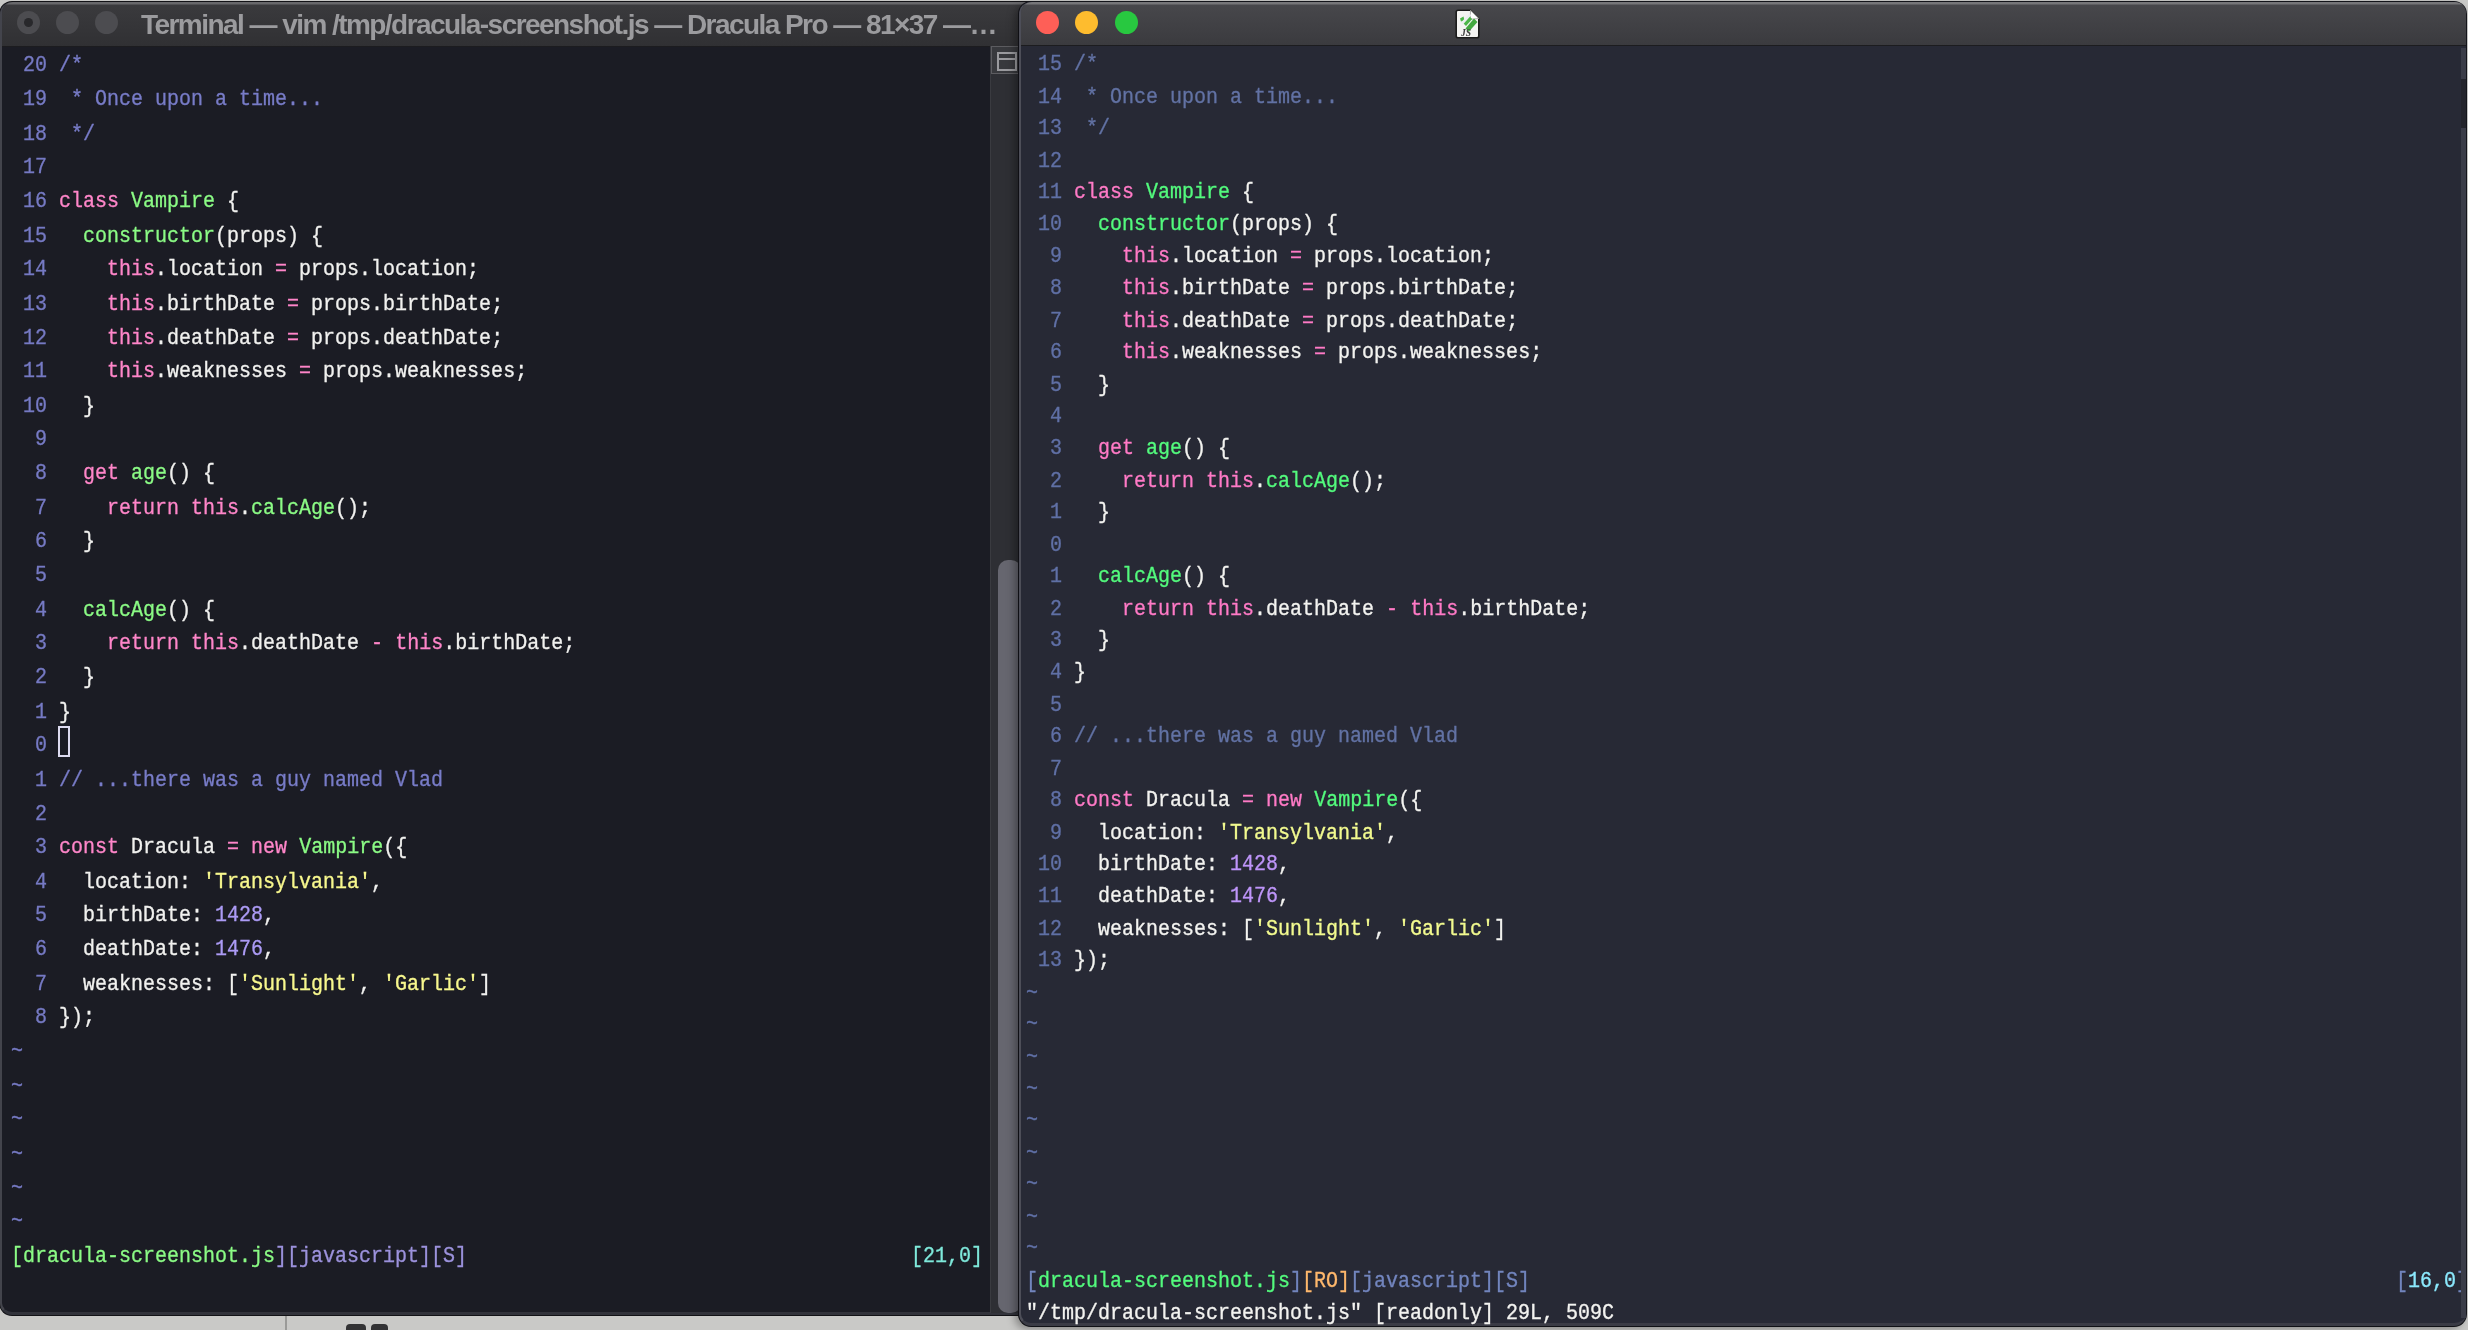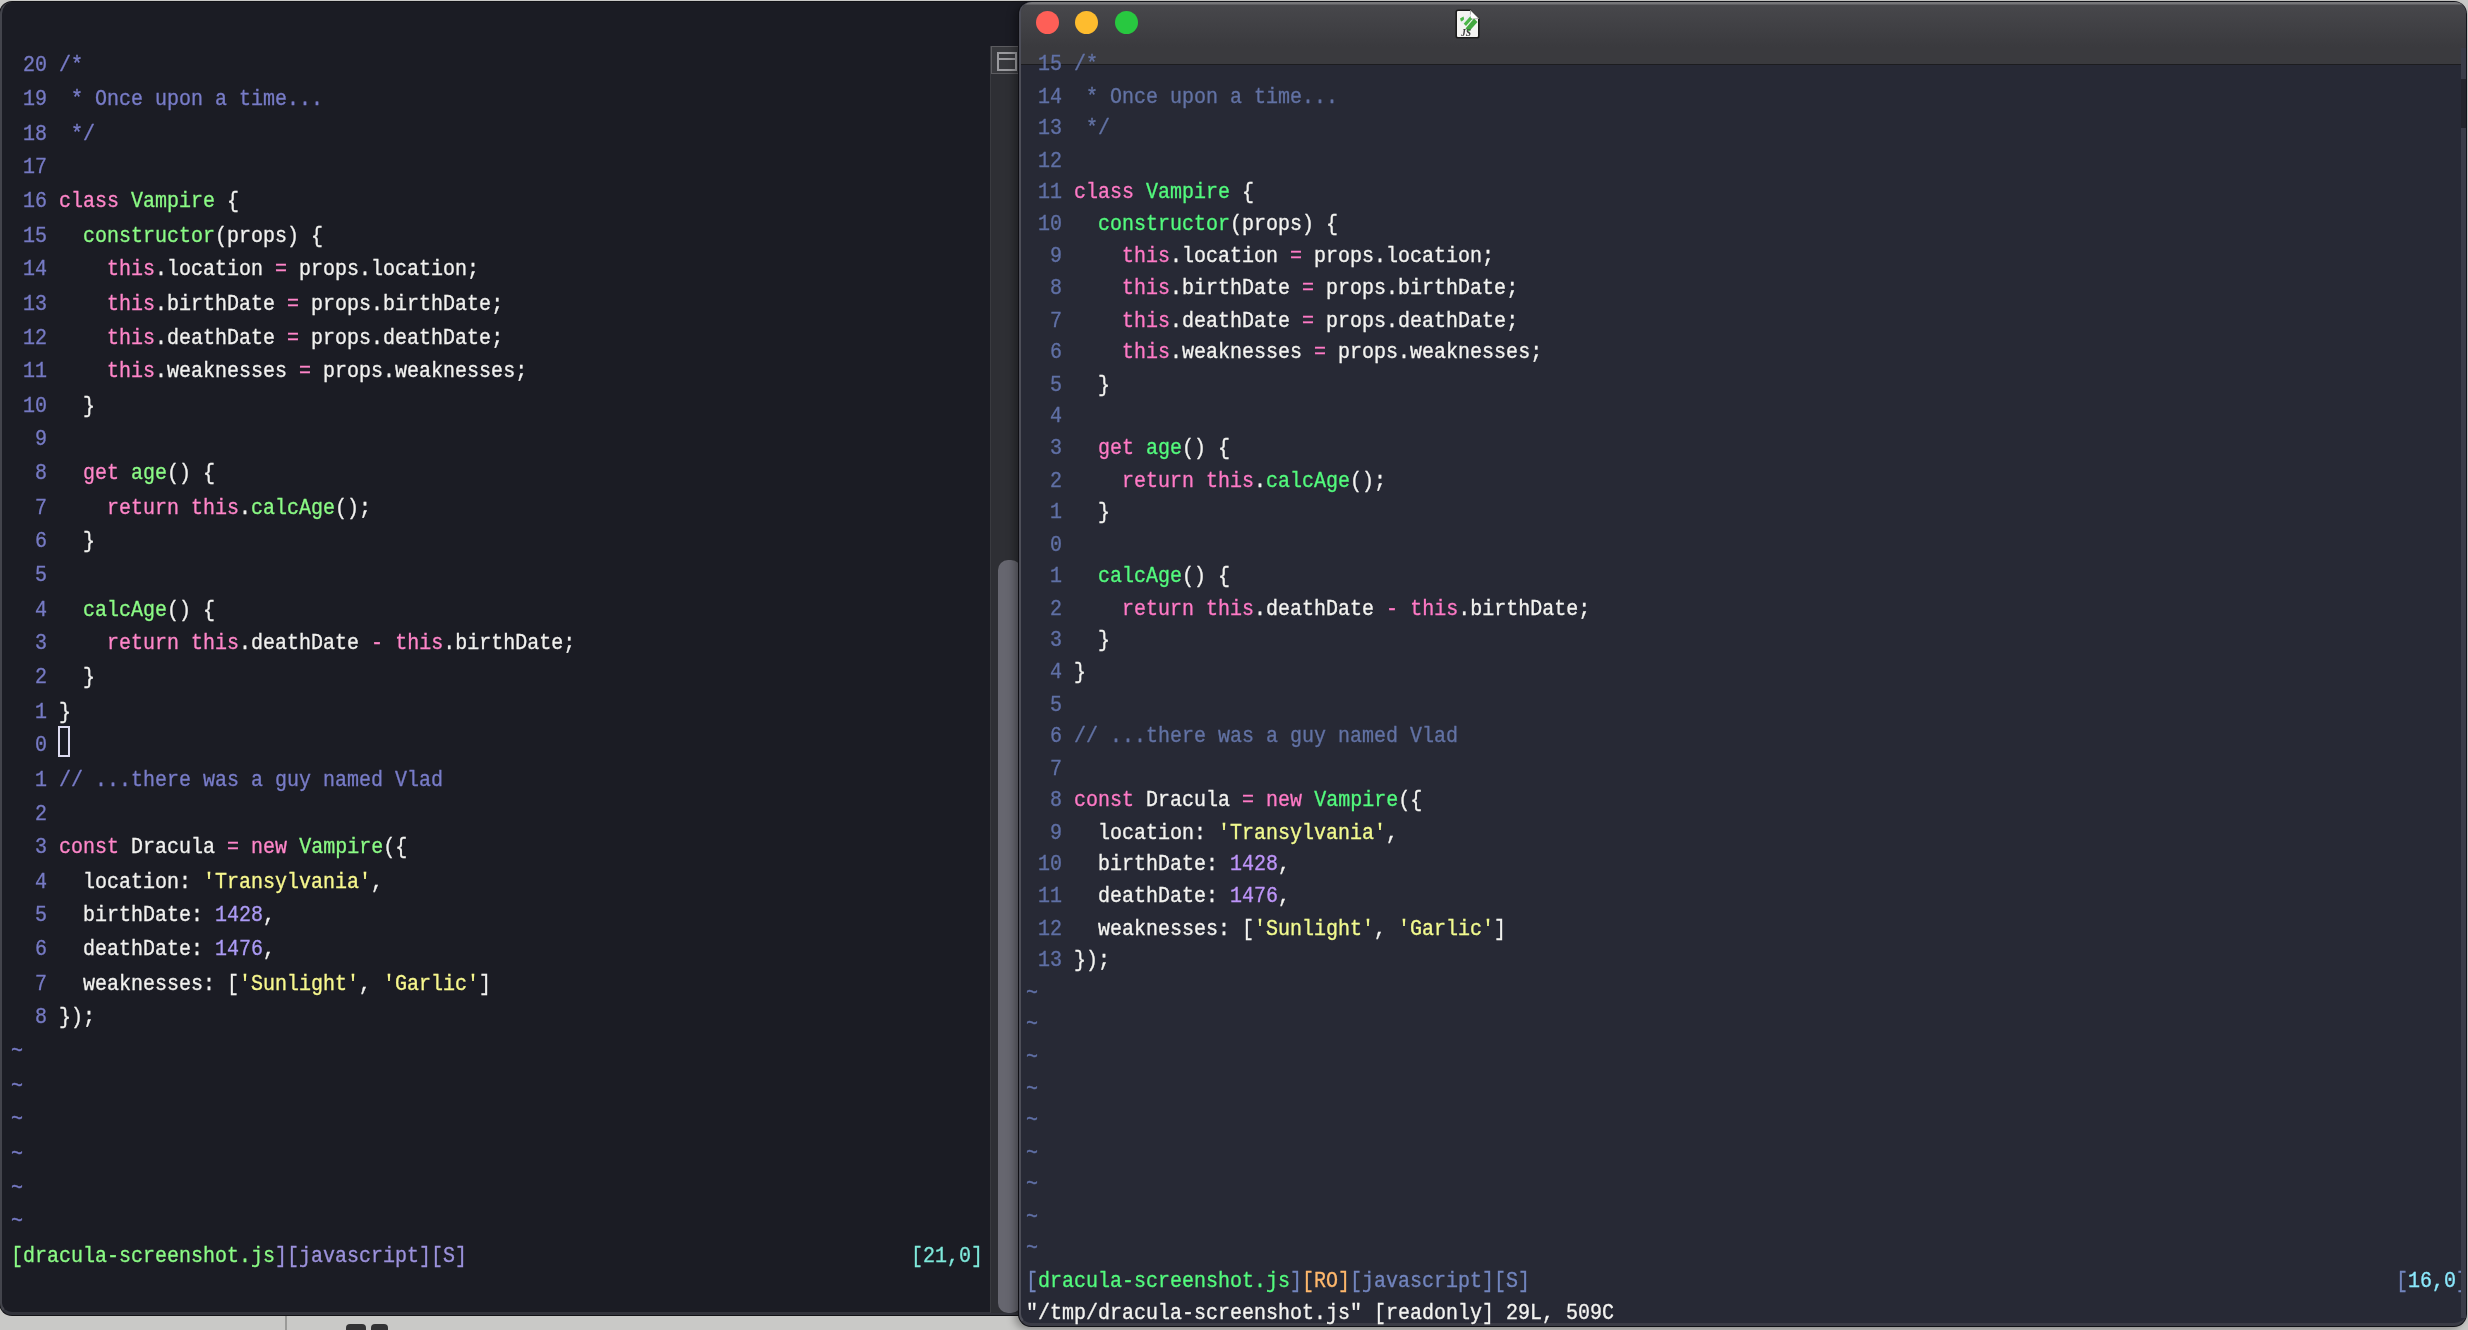--- a/index.html
+++ b/index.html
@@ -51,21 +51,21 @@
   #lsb-strip { position:absolute; left:988px; top:44px; width:29px; height:1267px; background:#2e2f34; border-left:1px solid #3a3b40; }
   #lsb-btn { position:absolute; left:989px; top:44px; width:28px; height:28px; background:#38393d; border:1px solid #5c5c60; }
   #lsb-btn::after { content:""; position:absolute; left:5px; top:5px; width:16px; height:15px; border:2px solid #9a9a9e;
                     background:linear-gradient(rgba(0,0,0,0) 0 4px, #9a9a9e 4px 6px, rgba(0,0,0,0) 6px); }
   #lsb-thumb { position:absolute; left:996px; top:558px; width:23px; height:753px; background:#66666f; border-radius:10px; }
 
   
   #rwin { left:1019px; top:2px; width:1447px; height:1324px; background:#272935;
           border-radius:12px 12px 12px 12px; box-shadow:-4px 3px 9px rgba(0,0,0,0.35), 0 0 0 1px #15161c;
           border-left:2px solid #4d4e58; border-bottom:3px solid #3a3b45; }
-  #rbar { position:absolute; left:0; top:0; width:100%; height:63px;
+  #rbar { position:absolute; left:0; top:0; width:100%; height:44px;
           background:linear-gradient(180deg,#767679 0px,#767679 2px,#47474b 3px,#3a3a3e 45px);
           border-radius:11px 11px 0 0; border-bottom:1px solid #1c1c1f; }
   #rbar .d1 { left:15px; background:#fe5f57; }
   #rbar .d2 { left:54px; background:#febc2e; }
   #rbar .d3 { left:94px; background:#28c840; }
   #rtitle { position:absolute; left:473px; top:0; height:45px; line-height:46px;
             color:#b4b4b6; font-size:30px; font-weight:bold; letter-spacing:-0.45px; white-space:nowrap; }
   #jsicon { position:absolute; left:434px; top:7px; }
 
   #rcode { left:5px; top:46.5px; line-height:28.571px; color:#f3f3f0; }
@@ -84,20 +84,26 @@
   #rsb-strip { position:absolute; right:0px; top:46px; width:5px; height:1270px; background:#3a3c48; }
   #rsb-dark { position:absolute; right:0px; top:77px; width:5px; height:49px; background:#23242c; }
 </style>
 </head>
 <body>
 <div class="bgline"></div>
 <div class="bgmark1"></div>
 <div class="bgmark2"></div>
 
 <div class="win" id="lwin">
+  <div id="lbar">
+    <div class="dot d1"></div>
+      <div class="dot d2"></div>
+      <div class="dot d3"></div>
+    <div id="ltitle">Terminal — vim /tmp/dracula-screenshot.js — Dracula Pro — 81×37 —…</div>
+  </div>
   <div id="lcur"></div>
   <pre class="code" id="lcode"><span class="ln"> 20 </span><span class="lc">/*</span>
 <span class="ln"> 19 </span><span class="lc"> * Once upon a time...</span>
 <span class="ln"> 18 </span><span class="lc"> */</span>
 <span class="ln"> 17 </span>
 <span class="ln"> 16 </span><span class="lk">class</span> <span class="lg">Vampire</span> {
 <span class="ln"> 15 </span>  <span class="lg">constructor</span>(props) {
 <span class="ln"> 14 </span>    <span class="lk">this</span>.location <span class="lk">=</span> props.location;
 <span class="ln"> 13 </span>    <span class="lk">this</span>.birthDate <span class="lk">=</span> props.birthDate;
 <span class="ln"> 12 </span>    <span class="lk">this</span>.deathDate <span class="lk">=</span> props.deathDate;

